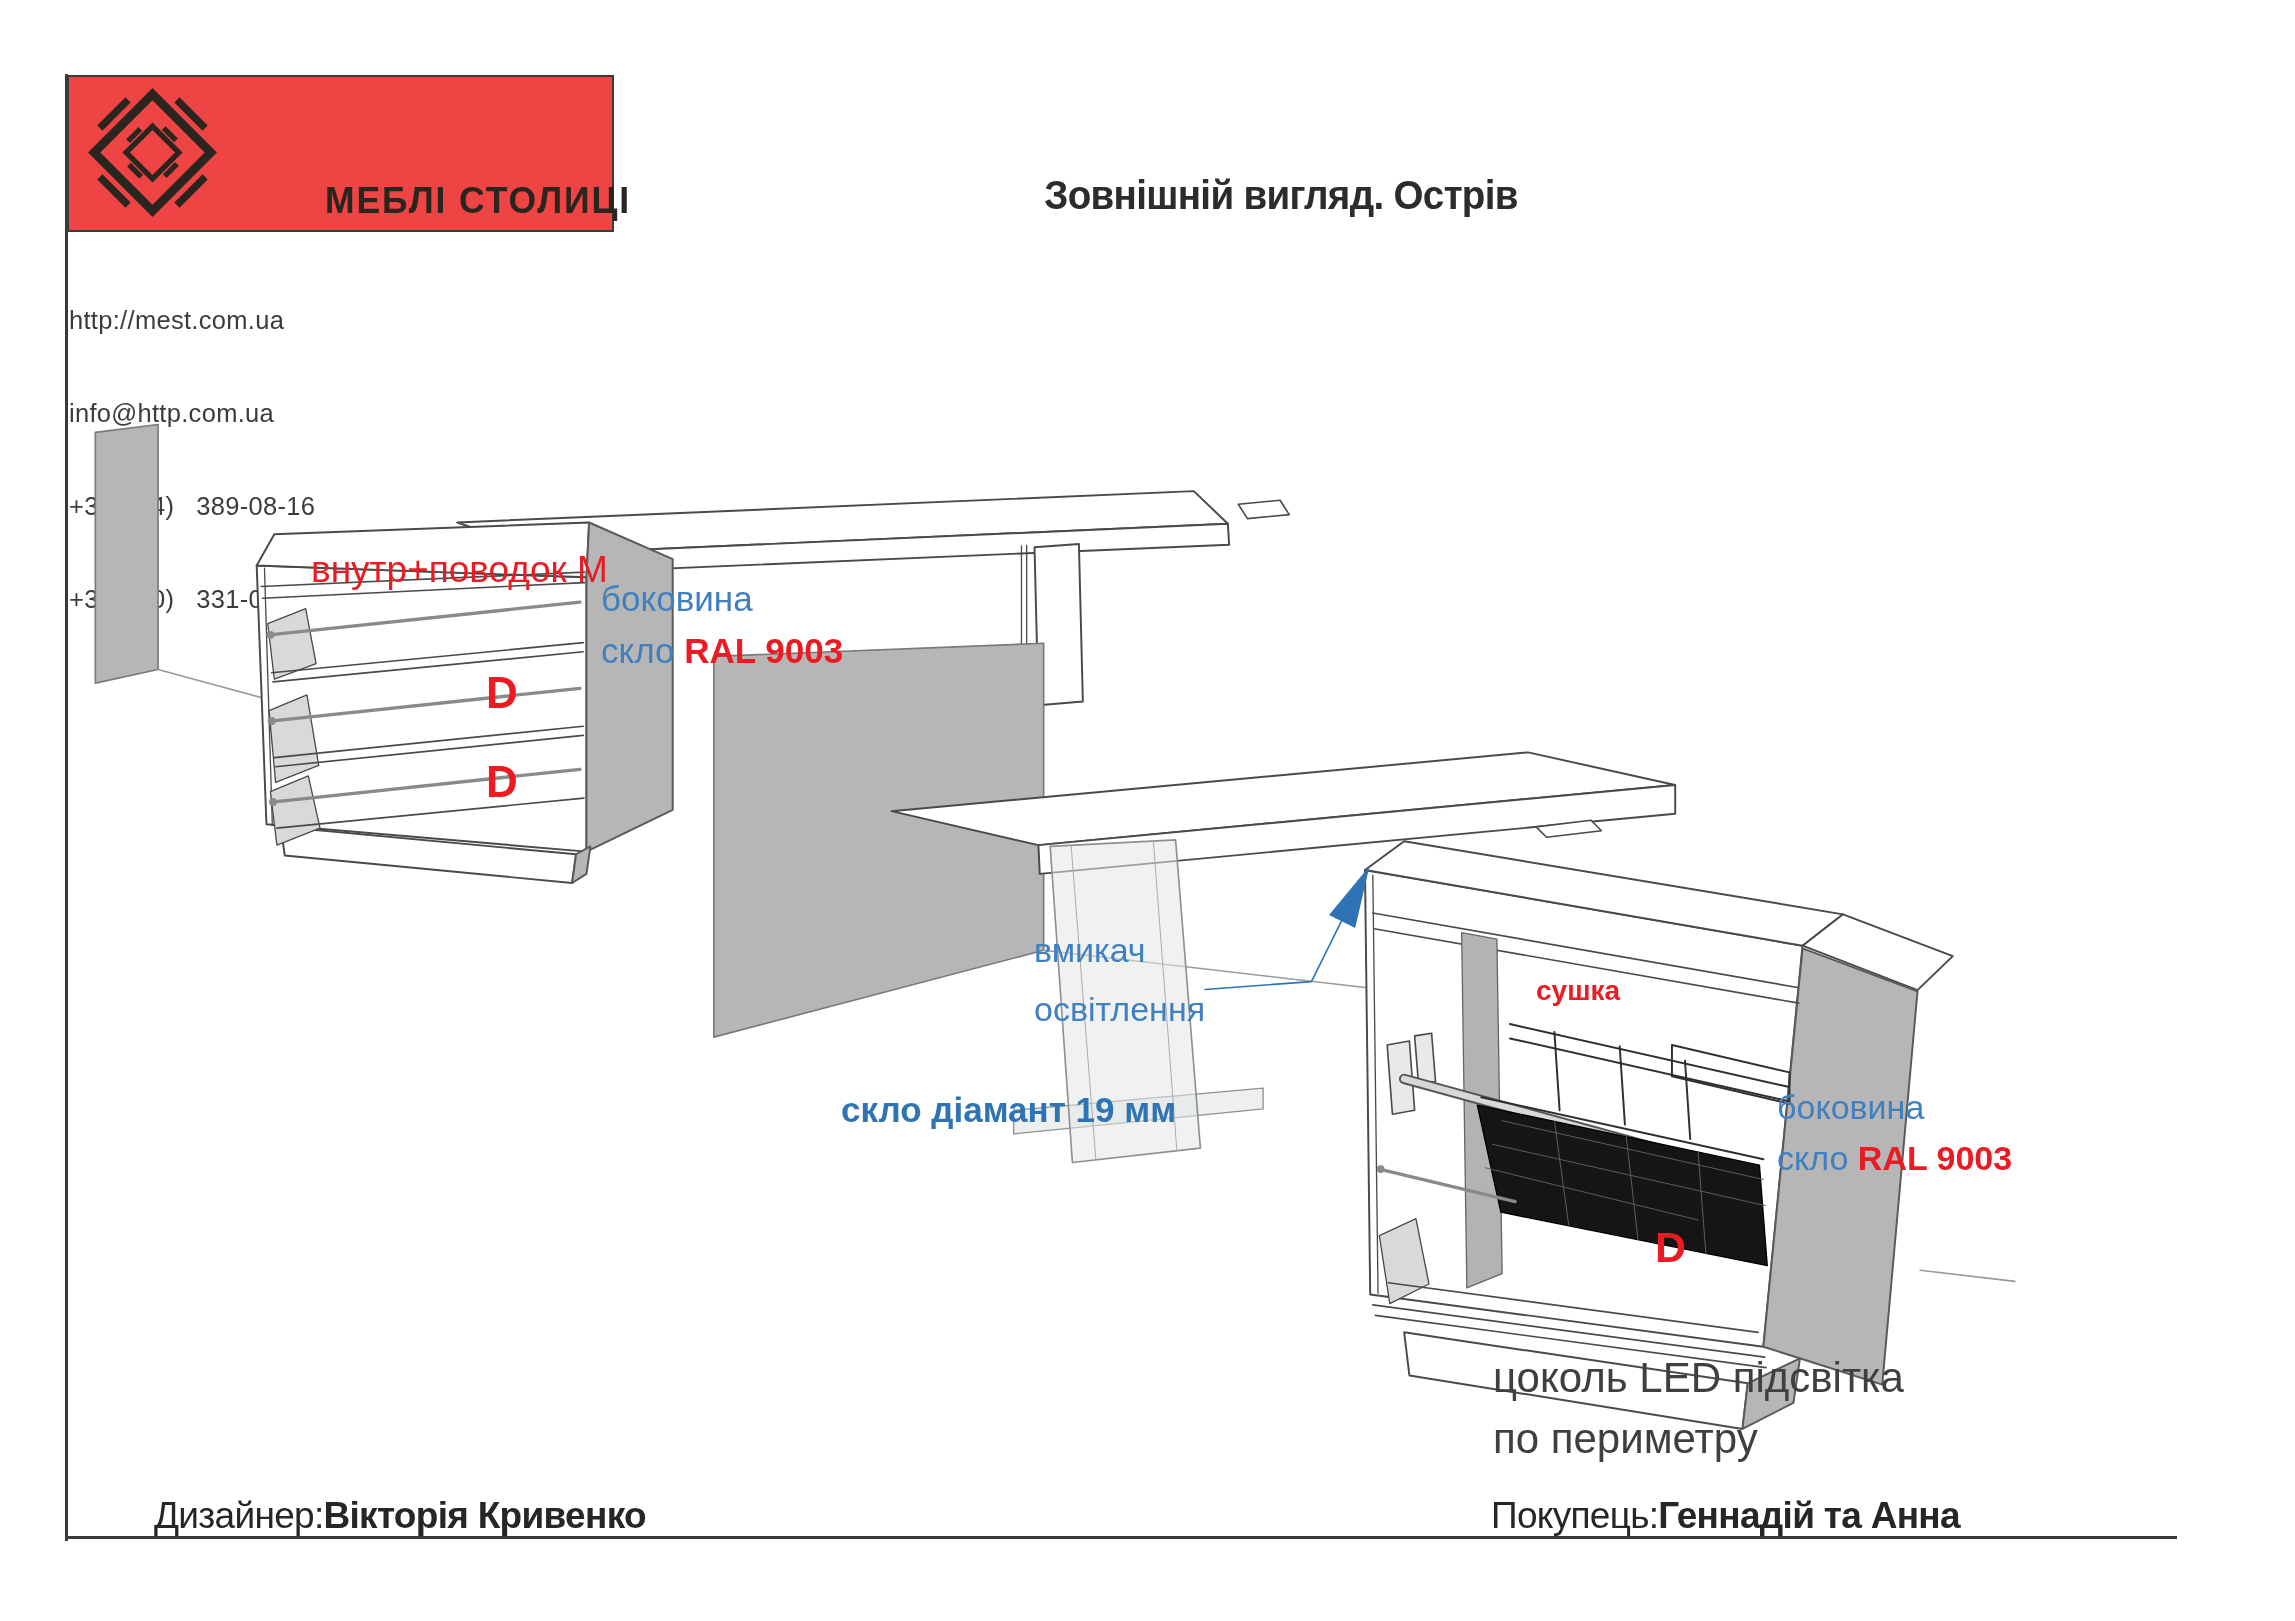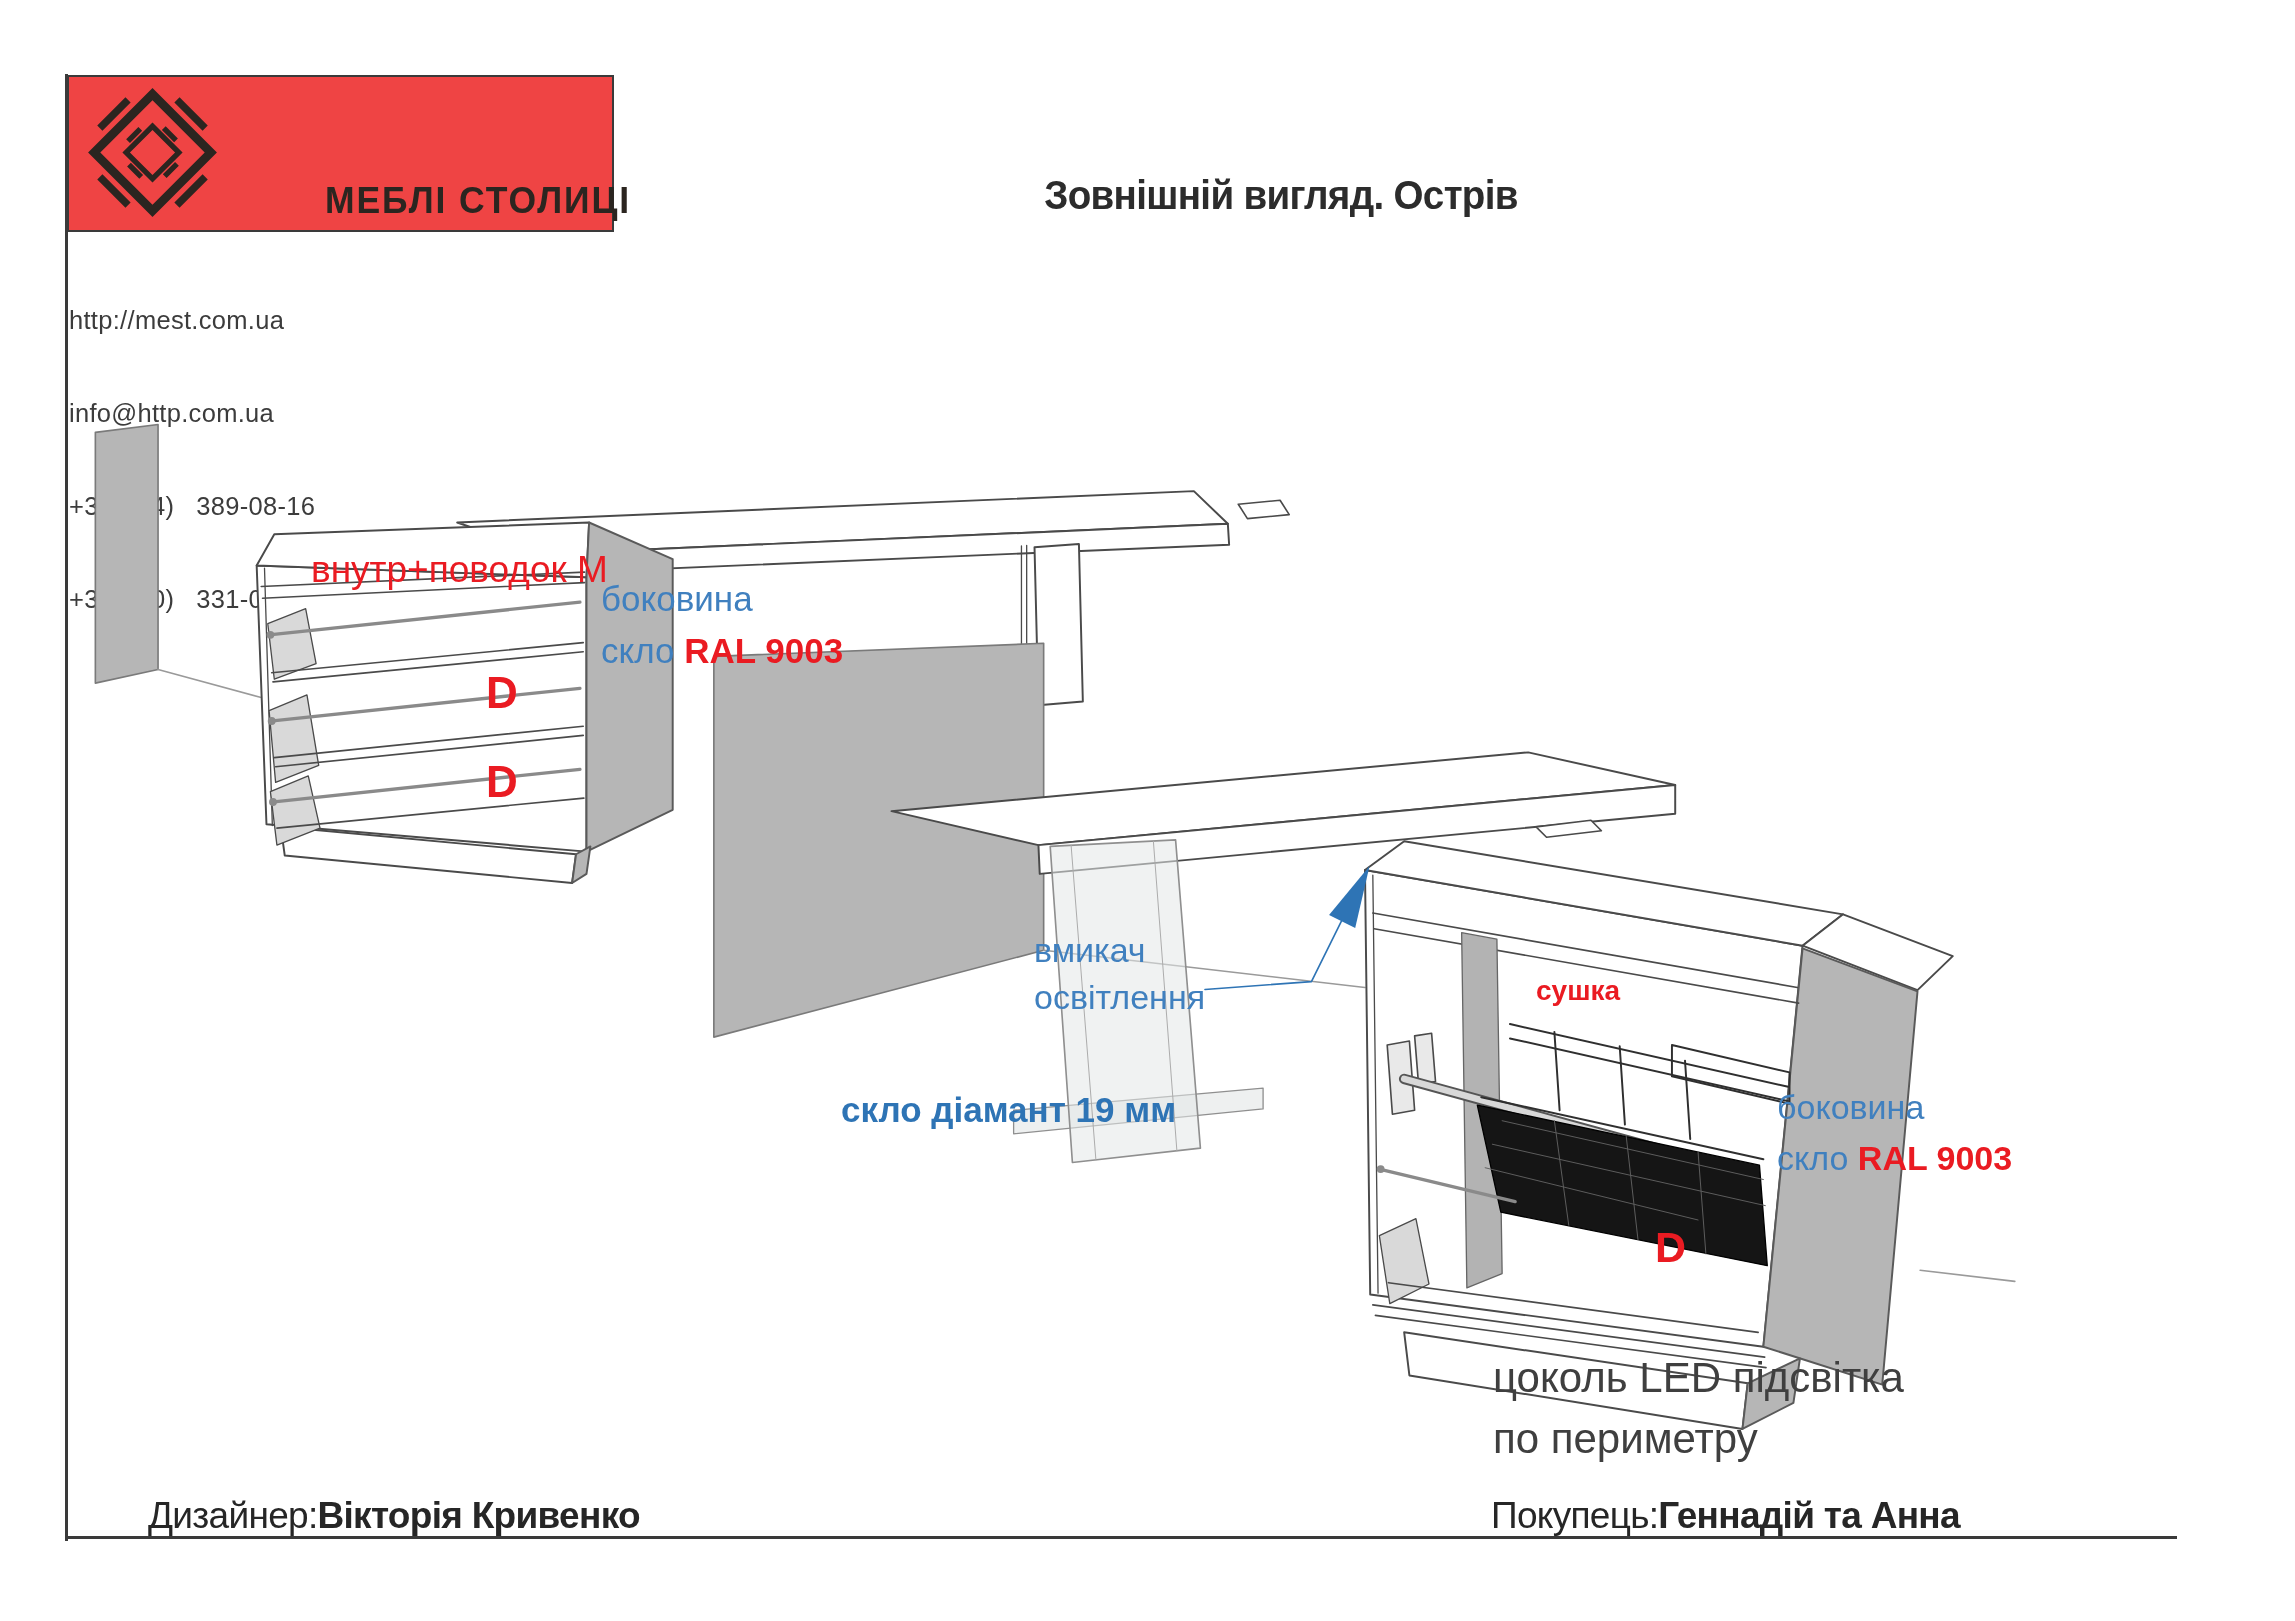--- a/index.html
+++ b/index.html
@@ -174,21 +174,21 @@
     <span class="red b">RAL 9003</span>
   </div>
 </div>
 
 <div class="ann red b" style="left:486px;top:670px;font-size:44px;">D</div>
 
 <div class="ann red b" style="left:486px;top:759px;font-size:44px;">D</div>
 
 <div class="ann blue" style="left:1034px;top:933px;font-size:34px;">
   <div>вмикач</div>
-  <div style="margin-top:11px;">освітлення</div>
+  <div style="margin-top:23px;">освітлення</div>
 </div>
 
 <div class="ann bluebold" style="left:841px;top:1092px;font-size:35px;">скло діамант 19 мм</div>
 
 <div class="ann red b" style="left:1536px;top:976px;font-size:28px;">сушка</div>
 
 <div class="ann" style="left:1777px;top:1090px;font-size:34px;">
   <div class="blue">боковина</div>
   <div style="margin-top:15.7px;">
     <span class="blue">скло</span>
@@ -196,20 +196,20 @@
   </div>
 </div>
 
 <div class="ann red b" style="left:1655px;top:1225px;font-size:43px;">D</div>
 
 <div class="ann darknote" style="left:1493px;top:1356px;font-size:42px;">
   <div>цоколь LED підсвітка</div>
   <div style="margin-top:17px;">по периметру</div>
 </div>
 
-<div class="abs footer-text" style="left:148px;">
+<div class="abs footer-text" style="left:154px;">
   <span>Дизайнер:</span><b>Вікторія Кривенко</b>
 </div>
 <div class="abs footer-text" style="left:1491px;">
   <span>Покупець:</span><b>Геннадій та Анна</b>
 </div>
 <div class="abs footer-rule"></div>
 
 
 </body></html>

